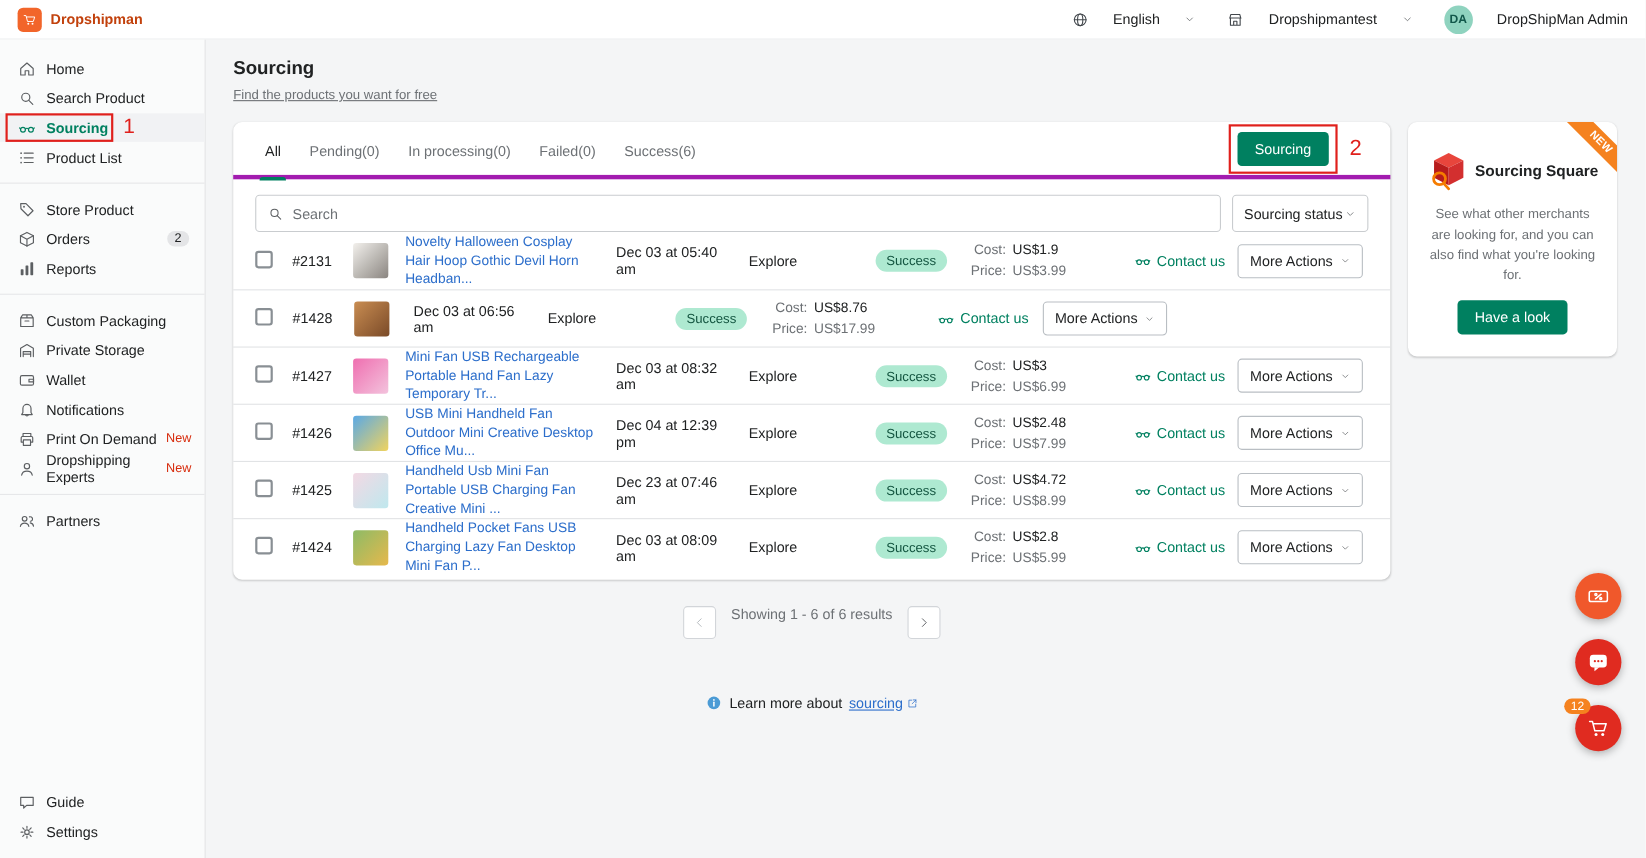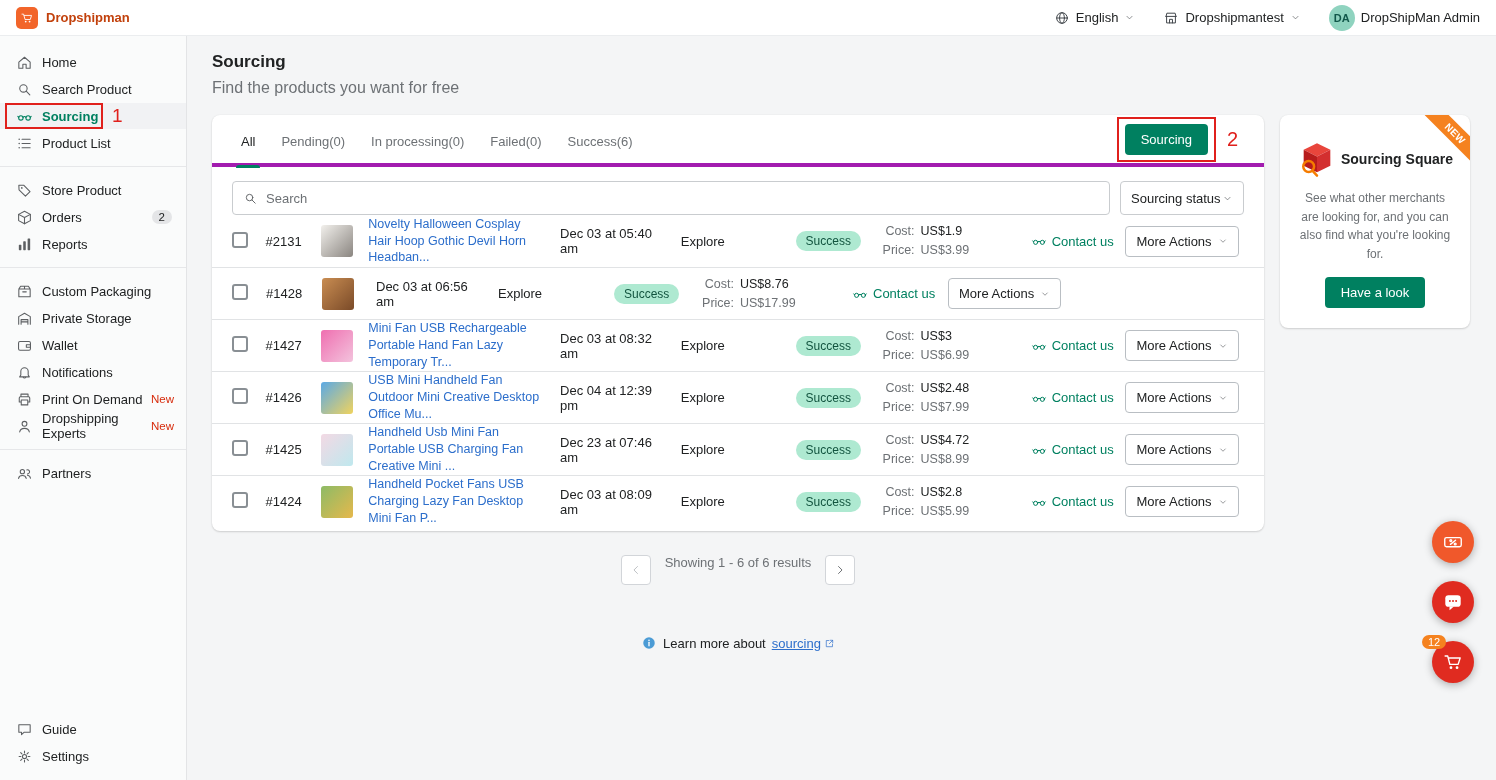--- a/index.html
+++ b/index.html
@@ -13,21 +13,21 @@
 
   
   .topbar { height:36px; background:#fff; display:flex; align-items:center;
             justify-content:space-between; padding:0 16px; border-bottom:1px solid #ebedef; }
   .brand { display:flex; align-items:center; gap:8px; }
   .logo { width:22px; height:22px; border-radius:5px; background:#f2652a; color:#fff;
           display:flex; align-items:center; justify-content:center; }
   .logo span { width:14px; height:14px; display:block; }
   .brand-name { font-size:13px; font-weight:700; color:#c2410c; }
   .top-right { display:flex; align-items:center; gap:28px; }
-  .top-group { display:flex; align-items:center; gap:6px; font-size:13px; color:#202223; cursor:pointer; }
+  .top-group { display:flex; align-items:center; gap:22px; font-size:13px; color:#202223; cursor:pointer; }
   .top-icn { width:16px; height:16px; color:#42474c; display:block; }
   .caret-icn { width:11px; height:11px; color:#5c5f62; display:block; }
   .avatar { width:26px; height:26px; border-radius:50%; background:#8fd3bf; color:#11574a;
             display:flex; align-items:center; justify-content:center; font-size:11px; font-weight:700; }
 
   
   .layout { display:flex; height:744px; }
 
   
   .sidebar { width:187px; min-width:187px; background:#fafbfb; border-right:1px solid #e3e4e6;
@@ -44,21 +44,21 @@
   .side-divider { border-top:1px solid #e6e7e9; margin:10px 0; }
   .side-foot { padding-bottom:10px;margin-top:36px; }
   .annot-box { position:absolute; left:5px; top:0; bottom:0; width:98px;
                border:2px solid #e0201c; pointer-events:none; }
   .annot-num { position:absolute; left:112px; top:50%; transform:translateY(-50%);
                color:#e0201c; font-size:19px; font-weight:400; }
 
   
   .main { flex:1; padding:16px 26px 0 25px; position:relative; }
   .page-title { font-size:17px; font-weight:700; color:#202223; margin-bottom:7px; }
-  .page-sub { font-size:16px; color:#6d7175; margin-bottom:18px; }
+  .page-sub { font-size:12px; color:#6d7175; margin-bottom:18px;text-decoration:underline; }
   .content-row { display:flex; gap:16px; align-items:flex-start; }
   .card { background:#fff; border-radius:8px;
           box-shadow:0 1px 2px rgba(0,0,0,.15), 0 0 2px rgba(0,0,0,.06); }
   .main-card { width:1052px; padding-bottom:4px; }
 
   .tabs-row { display:flex; align-items:center; height:52px; padding:0 16px;
               border-bottom:4px solid #a21caf; }
   .tab { position:relative; height:52px; display:flex; align-items:center; padding:0 13px;
          font-size:13px; color:#6d7175; cursor:pointer; white-space:nowrap; }
   .tab.active { color:#202223; }

